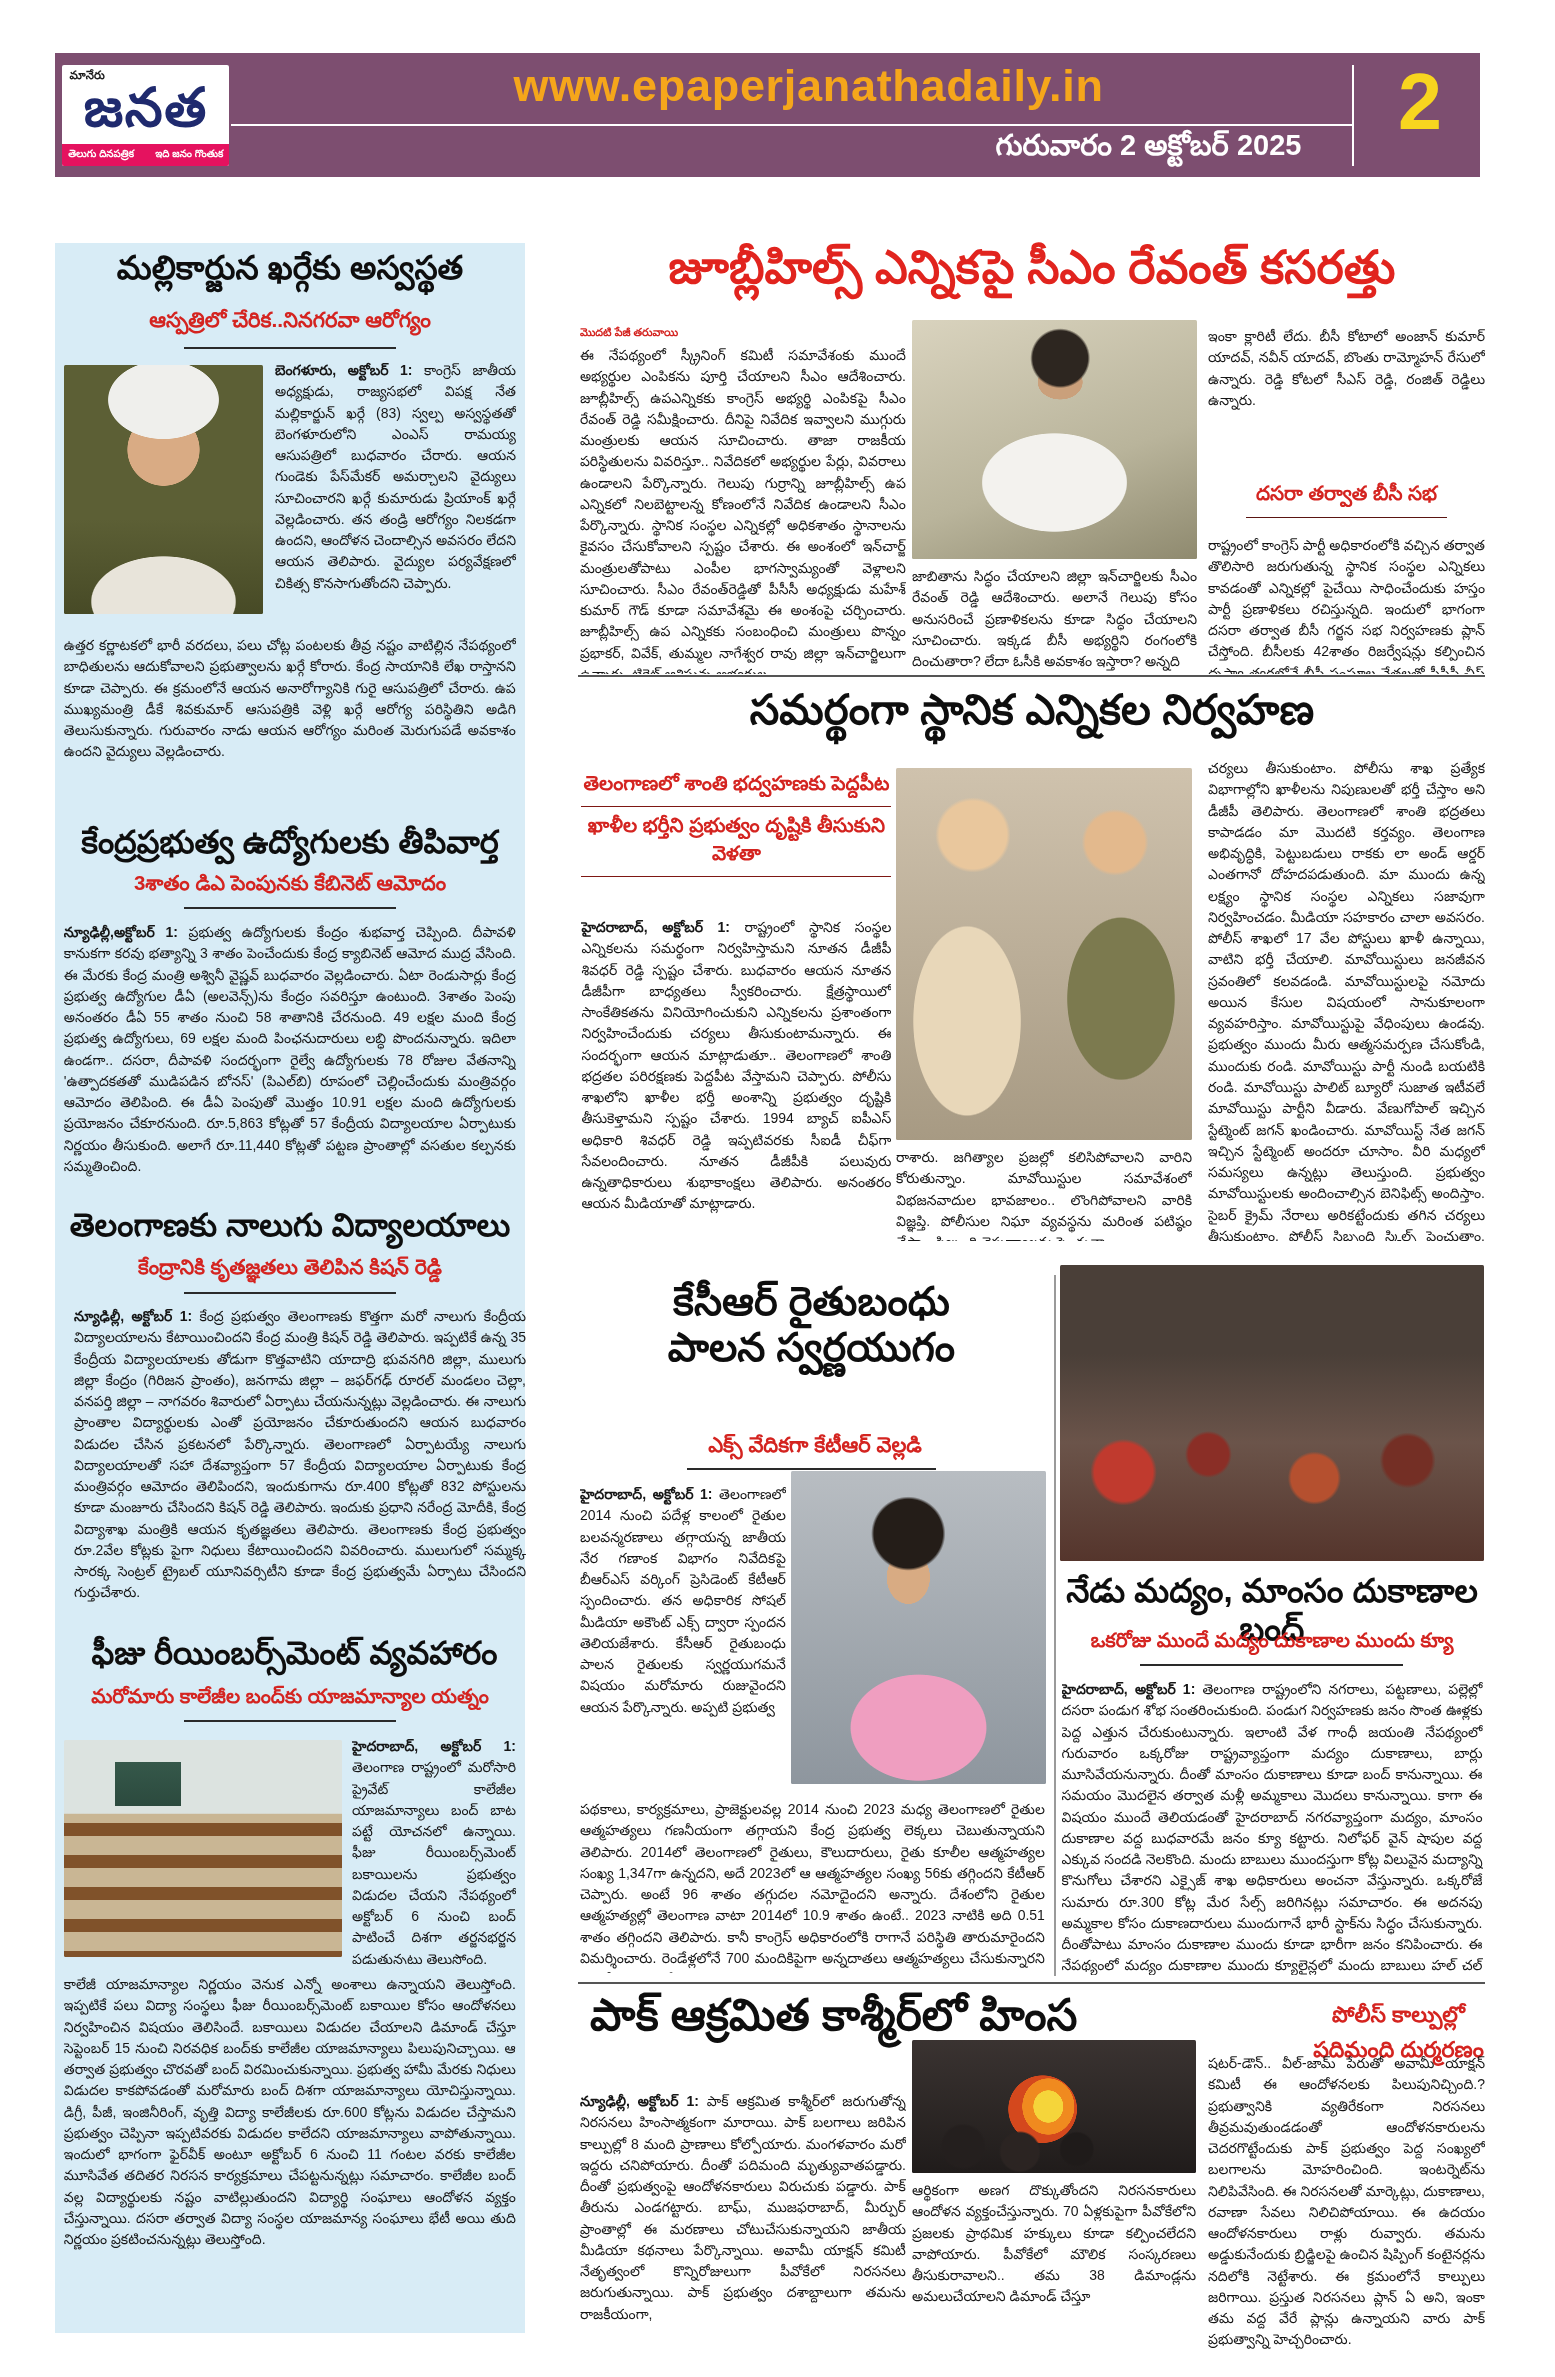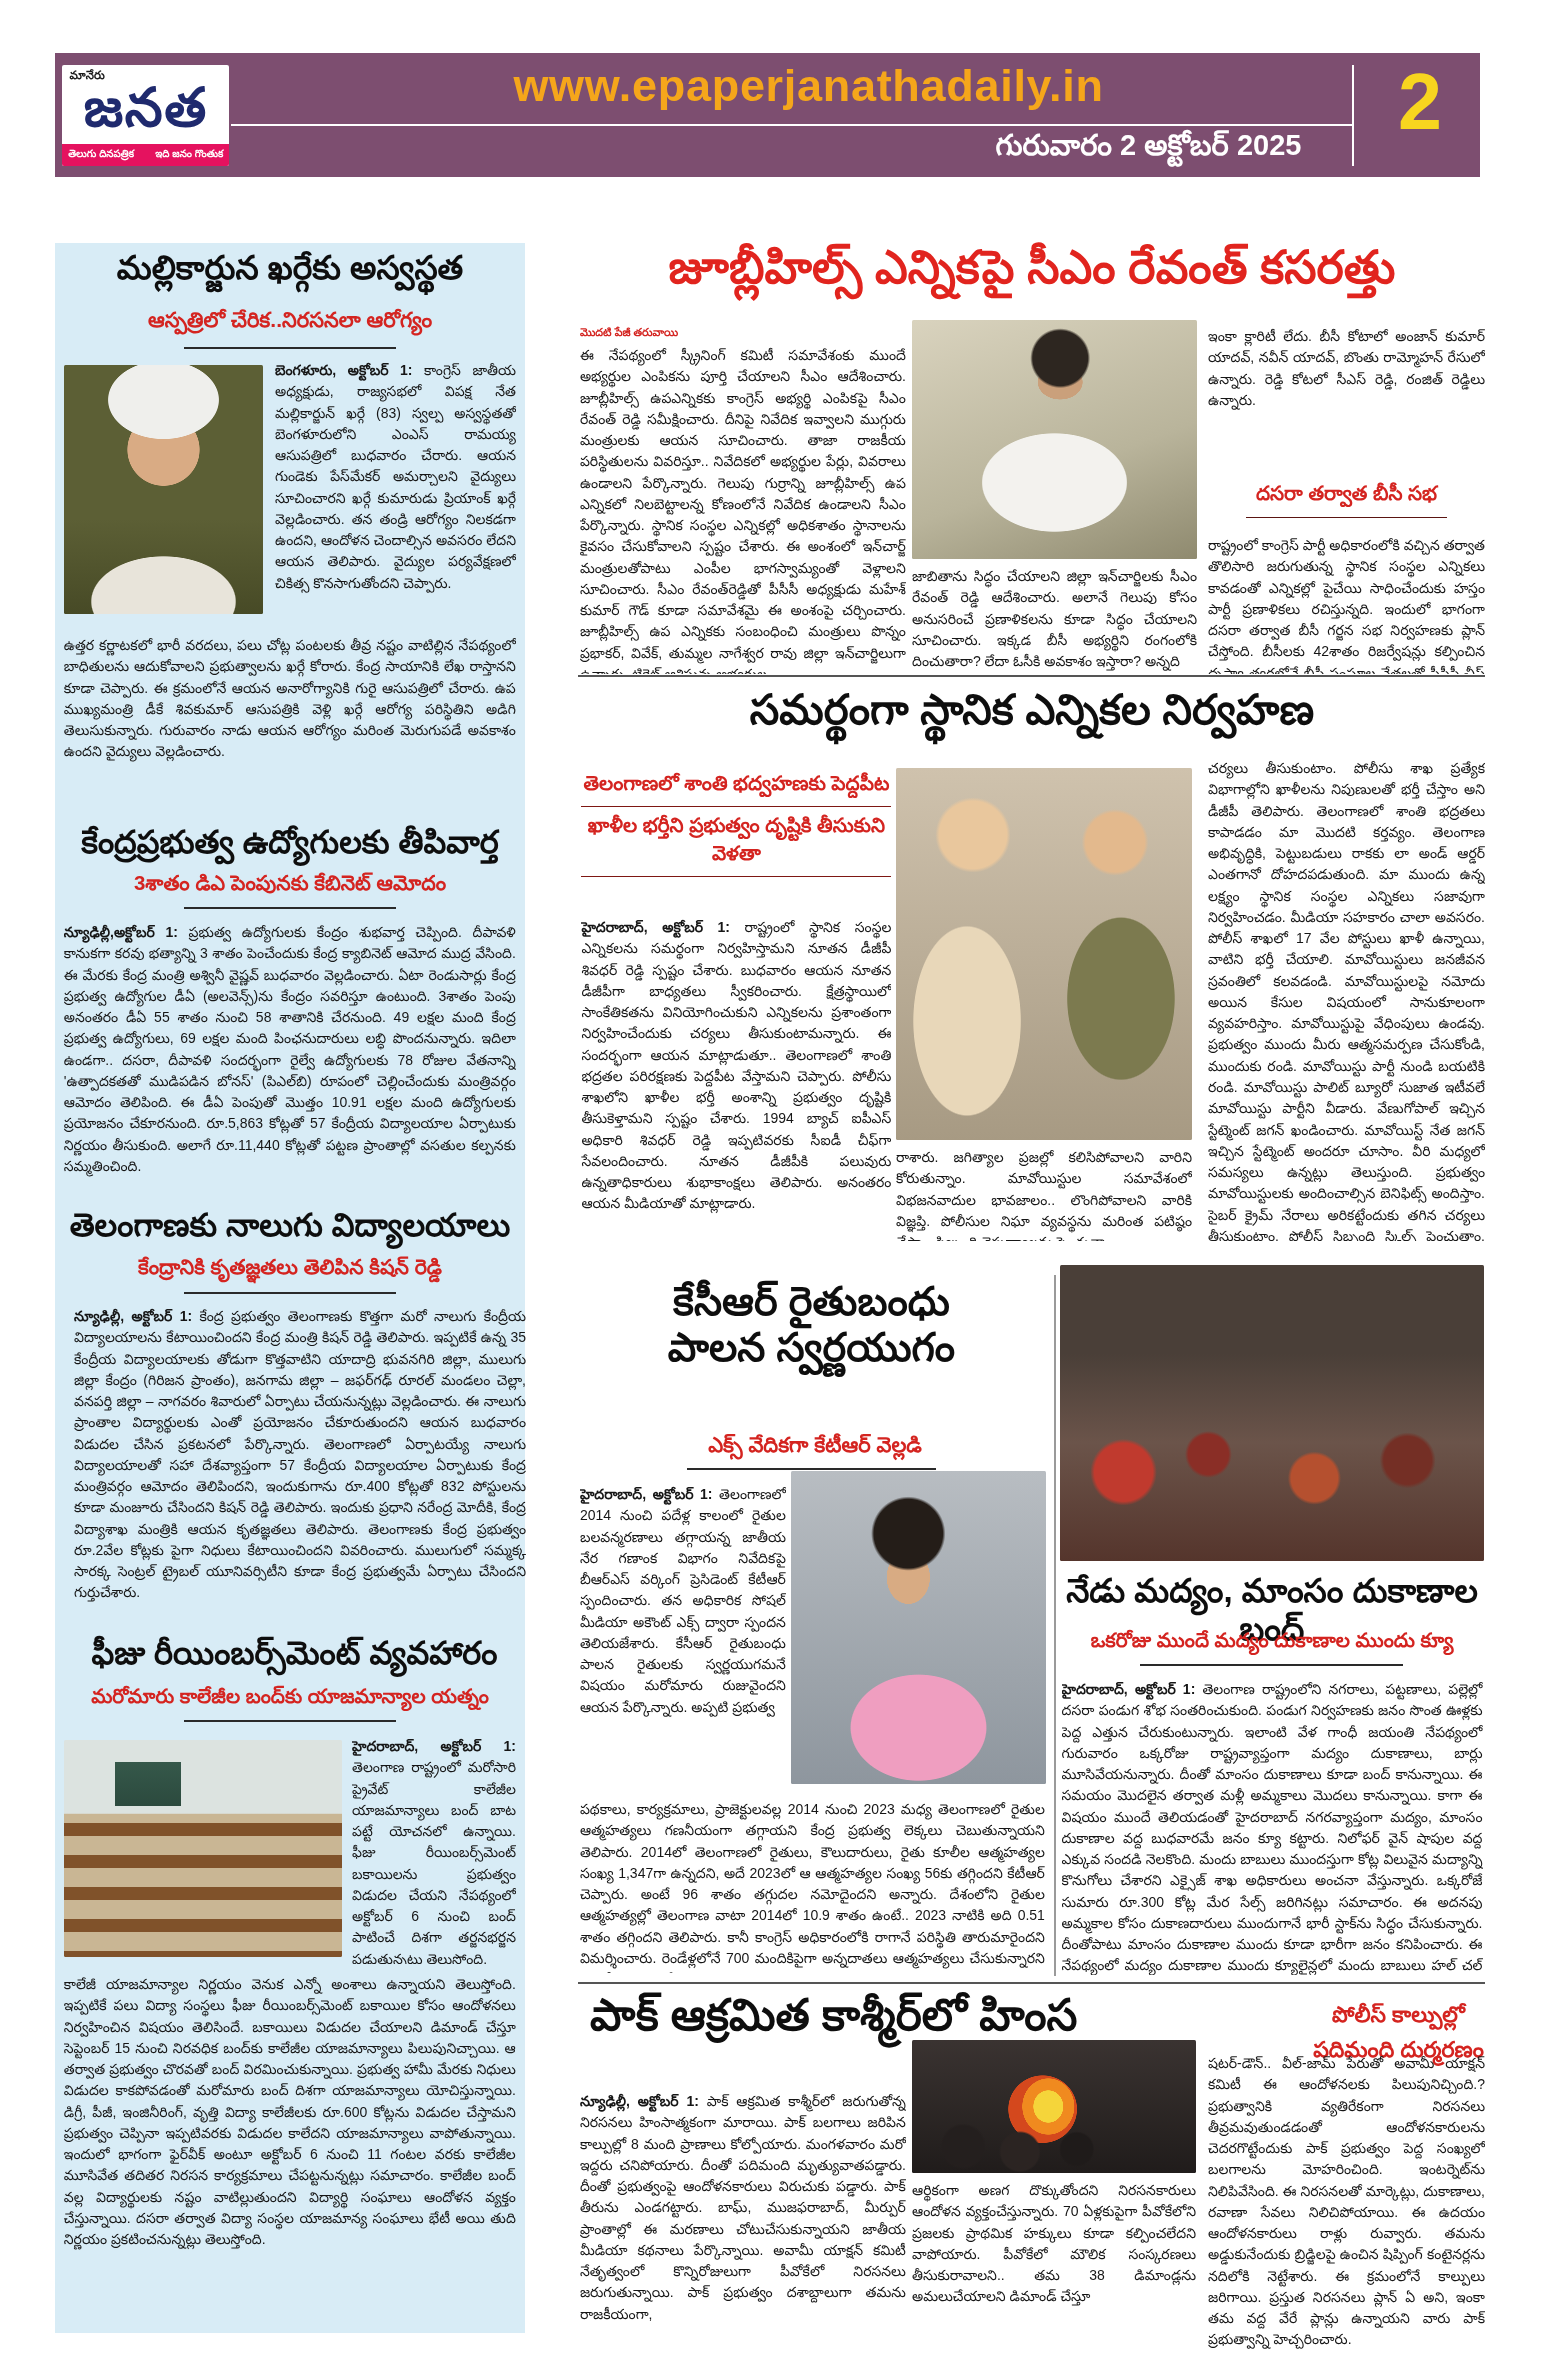--- a/index.html
+++ b/index.html
@@ -97,21 +97,21 @@
     <div class="hline"></div>
     <div class="issue-date">గురువారం 2 అక్టోబర్ 2025</div>
     <div class="vline"></div>
     <div class="page-num">2</div>
   </div>
 
   <div class="bluecol"></div>
 
   <div class="article" style="left:55px;top:249px;width:470px;height:571px;">
     <div class="hl" style="top:0;font-size:33px;">మల్లికార్జున ఖర్గేకు అస్వస్థత</div>
-    <div class="sub" style="top:59px;font-size:21px;">ఆస్పత్రిలో చేరిక..నిరసనలా ఆరోగ్యం</div>
+    <div class="sub" style="top:59px;font-size:21px;">ఆస్పత్రిలో చేరిక..నినగరవా ఆరోగ్యం</div>
     <div class="rule" style="top:98px;left:129px;width:212px;"></div>
     <div class="photo" id="ph-kharge" style="left:8.8px;top:116px;width:199px;height:249px;"></div>
     <div class="bodytxt" style="left:220px;top:111px;width:241px;height:266px;">
       <span class="dl">బెంగళూరు, అక్టోబర్ 1:</span>
       <span>కాంగ్రెస్ జాతీయ అధ్యక్షుడు, రాజ్యసభలో విపక్ష నేత మల్లికార్జున్ ఖర్గే (83) స్వల్ప అస్వస్థతతో బెంగళూరులోని ఎంఎస్ రామయ్య ఆసుపత్రిలో బుధవారం చేరారు. ఆయన గుండెకు పేస్‌మేకర్ అమర్చాలని వైద్యులు సూచించారని ఖర్గే కుమారుడు ప్రియాంక్ ఖర్గే వెల్లడించారు. తన తండ్రి ఆరోగ్యం నిలకడగా ఉందని, ఆందోళన చెందాల్సిన అవసరం లేదని ఆయన తెలిపారు. వైద్యుల పర్యవేక్షణలో చికిత్స కొనసాగుతోందని చెప్పారు.</span>
     </div>
     <div class="bodytxt" style="left:8.8px;top:386px;width:452px;height:180px;">ఉత్తర కర్ణాటకలో భారీ వరదలు, పలు చోట్ల పంటలకు తీవ్ర నష్టం వాటిల్లిన నేపథ్యంలో బాధితులను ఆదుకోవాలని ప్రభుత్వాలను ఖర్గే కోరారు. కేంద్ర సాయానికి లేఖ రాస్తానని కూడా చెప్పారు. ఈ క్రమంలోనే ఆయన అనారోగ్యానికి గురై ఆసుపత్రిలో చేరారు. ఉప ముఖ్యమంత్రి డీకే శివకుమార్ ఆసుపత్రికి వెళ్లి ఖర్గే ఆరోగ్య పరిస్థితిని అడిగి తెలుసుకున్నారు. గురువారం నాడు ఆయన ఆరోగ్యం మరింత మెరుగుపడే అవకాశం ఉందని వైద్యులు వెల్లడించారు.</div>
   </div>
 
   <div class="article" style="left:55px;top:821px;width:470px;height:372px;">

